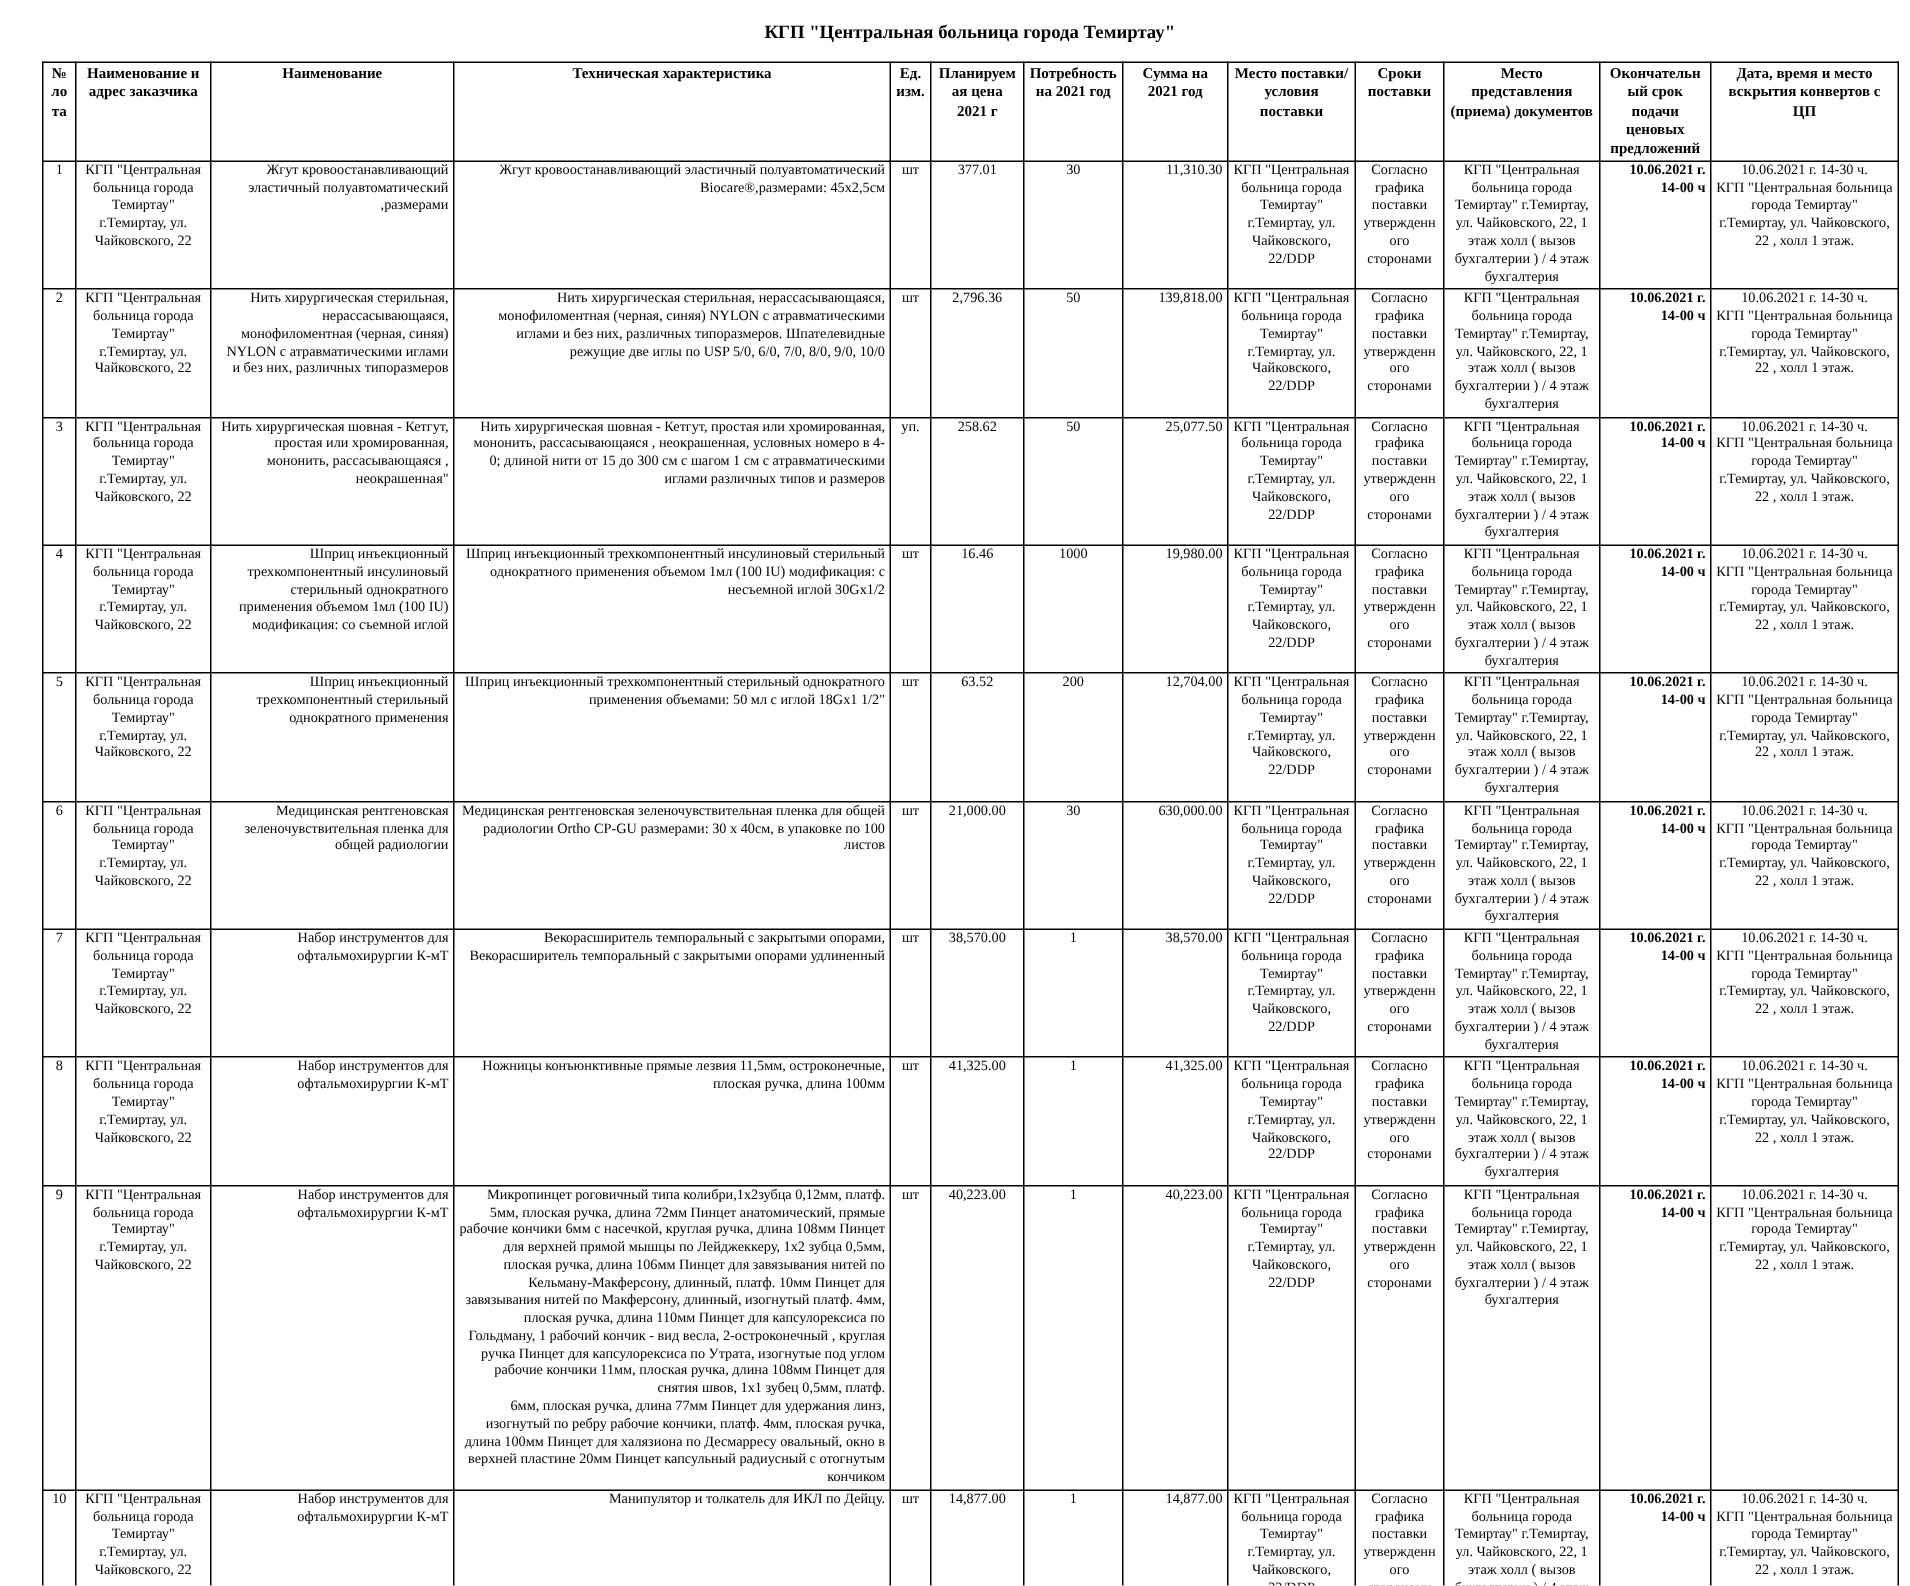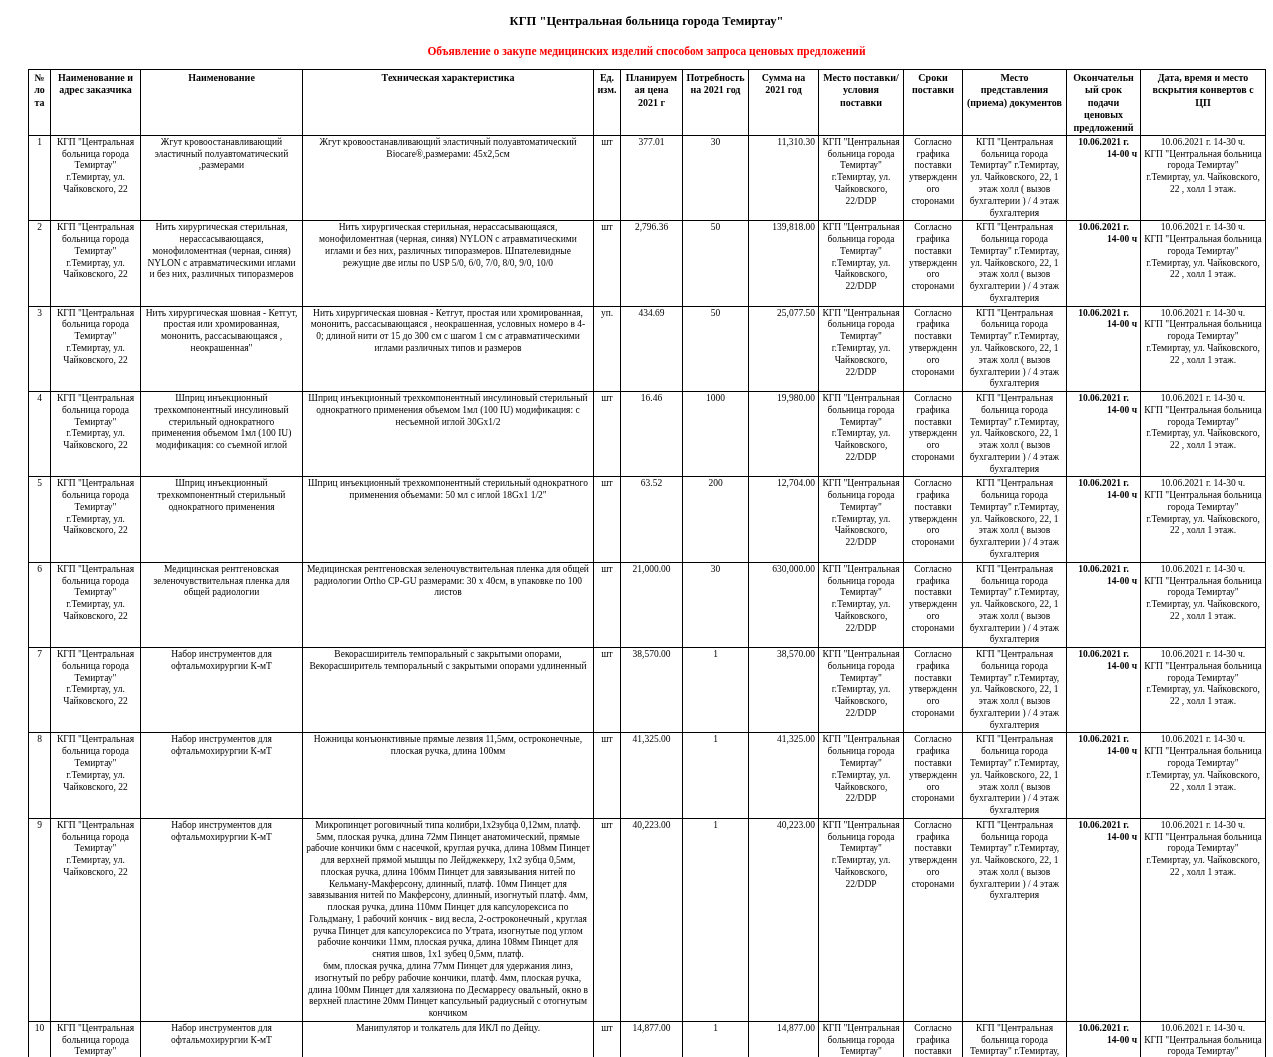--- a/index.html
+++ b/index.html
@@ -40,34 +40,33 @@
   tbody tr:nth-child(3){height:76px}
   tbody tr:nth-child(4){height:80px}
   tbody tr:nth-child(5){height:76px}
   tbody tr:nth-child(6){height:80px}
   tbody tr:nth-child(7){height:78px}
   tbody tr:nth-child(8){height:80px}
   tbody tr:nth-child(9){height:194px}
   tbody tr:nth-child(10){height:82px}
   .t-center{text-align:center;}
   .t-right{text-align:right;}
-  .t-left{text-align:center;}
-  .c-spec{white-space:pre-line;text-align:center;}
+  .t-left{text-align:right;}
+  .c-spec{white-space:pre-line;text-align:right;}
   .c-deadline{font-weight:bold;}
   .c-opening .dt{font-weight:normal;text-align:center;}
   .c-opening .pl{text-align:center;}
 </style>
 </head>
 <body>
 
 <div class="doc">
 
   <div class="doc-title">КГП "Центральная больница города Темиртау"</div>
 
-  <div class="doc-subtitle" style="color: rgb(255, 0, 0);">Объявление о закупе медицинских изделий  способом запроса ценовых предложений</div>
 
   <table class="lots">
     <colgroup>
       <col style="width:22px">
         <col style="width:90px">
         <col style="width:162px">
       <col style="width:291px">
         <col style="width:27px">
         <col style="width:62px">
       <col style="width:66px">
@@ -139,21 +138,21 @@
         <div class="pl">КГП "Центральная больница города Темиртау" г.Темиртау, ул. Чайковского, 22 ,  холл             1 этаж.</div>
       </td>
     </tr>
 
     <tr>
       <td class="t-center">3</td>
       <td class="t-center">КГП "Центральная больница города Темиртау" г.Темиртау, ул. Чайковского, 22</td>
       <td class="t-left">Нить хирургическая шовная - Кетгут, простая или хромированная, мононить, рассасывающаяся , неокрашенная"</td>
       <td class="c-spec">Нить хирургическая шовная - Кетгут, простая или хромированная, мононить, рассасывающаяся , неокрашенная, условных номеро в 4- 0; длиной нити от 15 до 300 см с шагом 1 см с атравматическими иглами различных типов и размеров</td>
       <td class="t-center">уп.</td>
-      <td class="t-center">434.69</td>
+      <td class="t-center">258.62</td>
       <td class="t-center">50</td>
       <td class="t-right">25,077.50</td>
       <td class="t-center">КГП "Центральная больница города Темиртау" г.Темиртау, ул. Чайковского, 22/DDP</td>
       <td class="t-center">Согласно графика поставки утвержденного сторонами</td>
       <td class="t-center">КГП "Центральная больница города Темиртау" г.Темиртау, ул. Чайковского, 22,  1 этаж холл   ( вызов бухгалтерии )  / 4 этаж бухгалтерия</td>
       <td class="c-deadline">
         <div class="t-left">10.06.2021  г.</div>
         <div class="t-right">14-00  ч</div>
       </td>
       <td class="c-opening">

